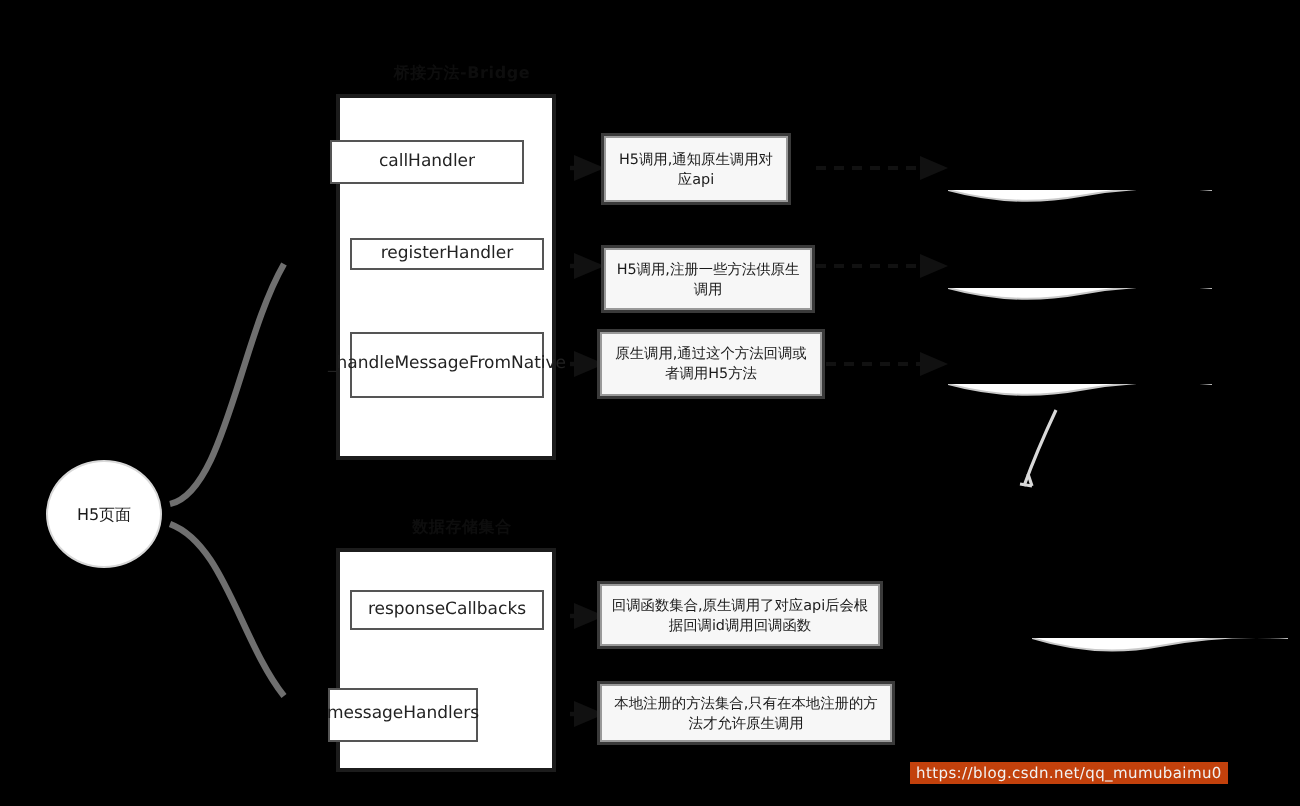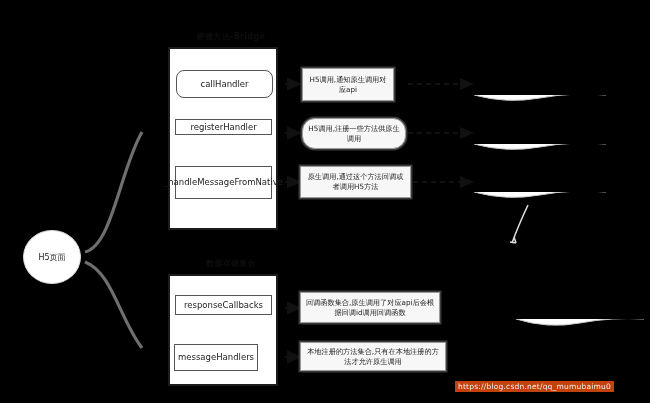--- a/index.html
+++ b/index.html
@@ -118,49 +118,49 @@
 </svg>
 
 <div class="node circle" style="left:23px;top:230px;width:58px;height:54px;align-items:center;">
   <span>H5页面</span>
 </div>
 
 <div class="group-title" style="left:176px;top:31px;width:110px;">桥接方法-Bridge</div>
 
 <div class="node group" style="left:168px;top:47px;width:110px;height:183px;"></div>
 
-<div class="node method" style="left:176px;top:70px;width:97px;height:28px;border-radius:8px;">
+<div class="node method" style="left:165px;top:70px;width:97px;height:22px;">
   <span>callHandler</span>
 </div>
 
 <div class="node method" style="left:175px;top:119px;width:97px;height:16px;">
   <span>registerHandler</span>
 </div>
 
 <div class="node method" style="left:175px;top:166px;width:97px;height:33px;">
   <span>_handleMessageFromNative</span>
 </div>
 
 <div class="group-title" style="left:176px;top:258px;width:110px;">数据存储集合</div>
 
 <div class="node group" style="left:168px;top:274px;width:110px;height:112px;"></div>
 
 <div class="node method" style="left:175px;top:295px;width:97px;height:20px;">
   <span>responseCallbacks</span>
 </div>
 
-<div class="node method" style="left:174px;top:344px;width:84px;height:27px;">
+<div class="node method" style="left:164px;top:344px;width:75px;height:27px;">
   <span>messageHandlers</span>
 </div>
 
 <div class="node desc" style="left:302px;top:68px;width:92px;height:33px;">
   <span>H5调用,通知原生调用对应api</span>
 </div>
 
-<div class="node desc" style="left:302px;top:118px;width:104px;height:31px;border-radius:13px;">
+<div class="node desc" style="left:302px;top:124px;width:104px;height:31px;">
   <span>H5调用,注册一些方法供原生调用</span>
 </div>
 
 <div class="node desc" style="left:300px;top:166px;width:111px;height:32px;">
   <span>原生调用,通过这个方法回调或者调用H5方法</span>
 </div>
 
 <div class="node desc" style="left:300px;top:292px;width:140px;height:31px;">
   <span>回调函数集合,原生调用了对应api后会根据回调id调用回调函数</span>
 </div>

